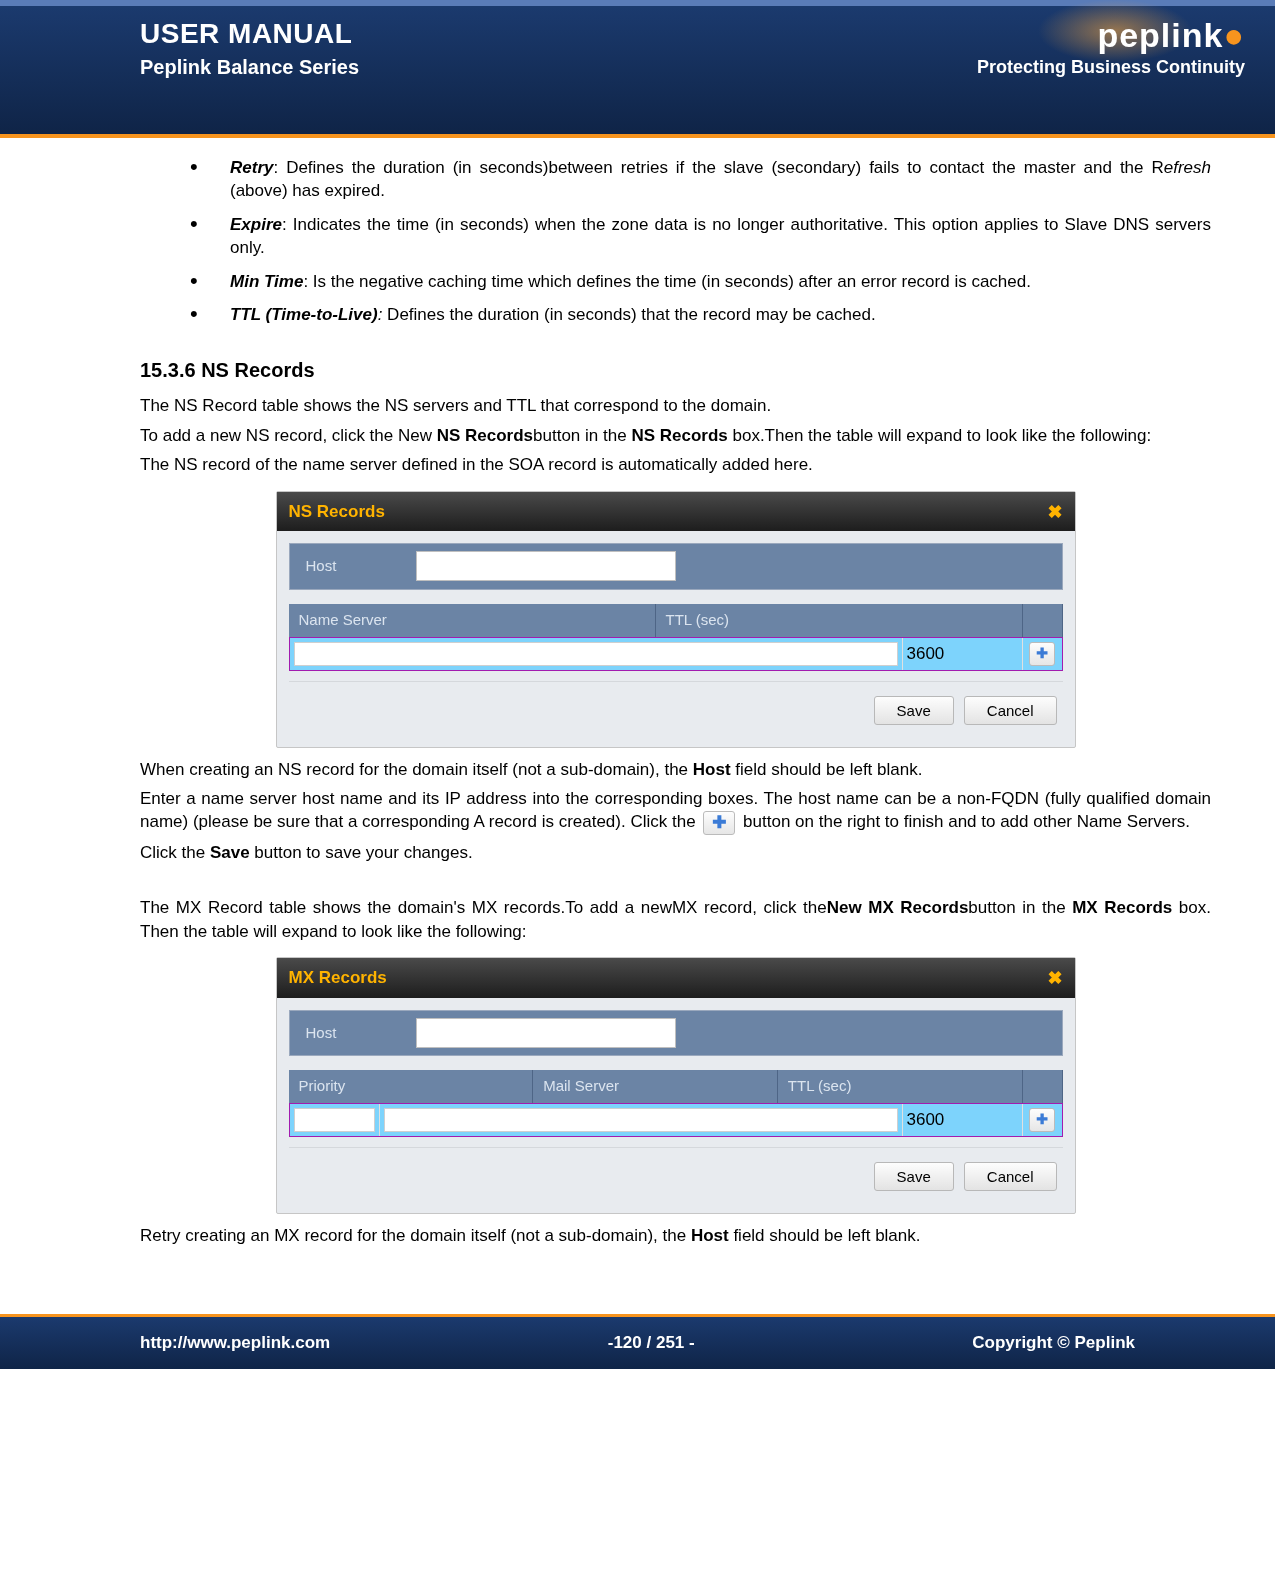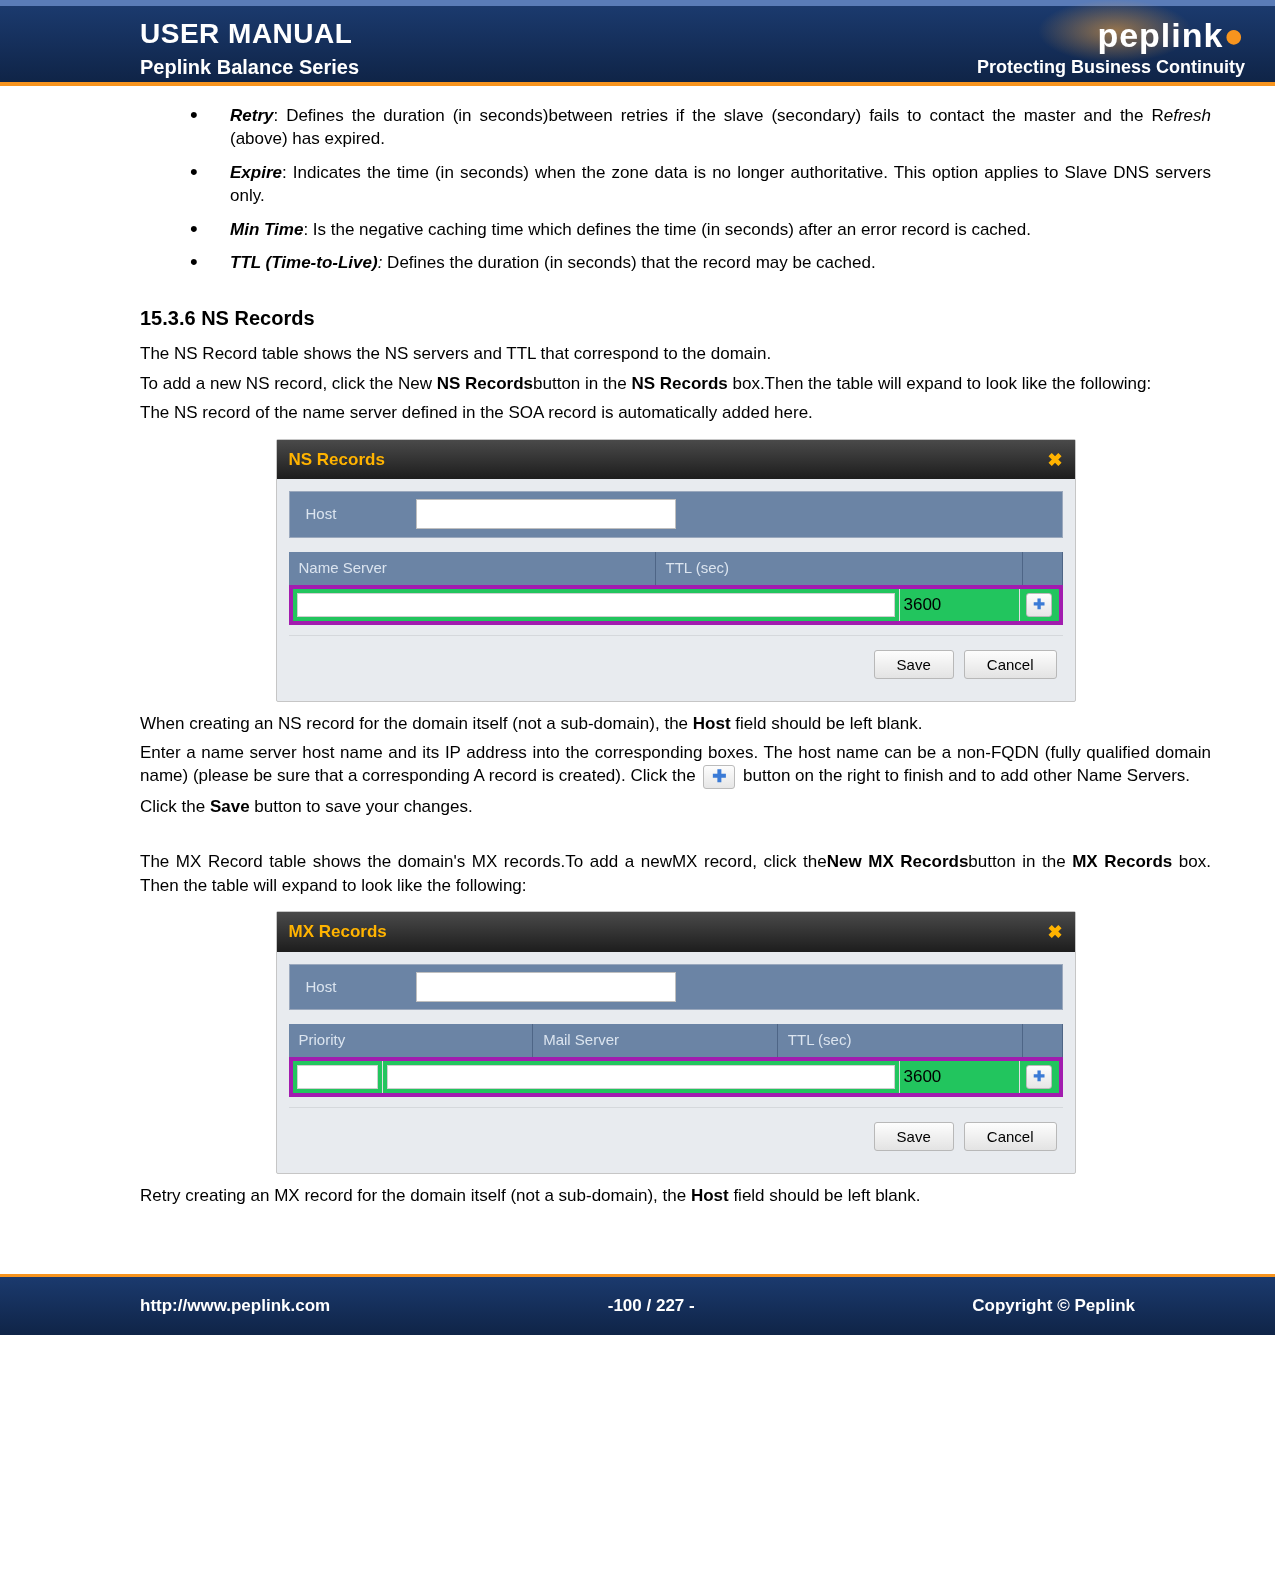--- a/index.html
+++ b/index.html
@@ -1,18 +1,18 @@
 <!DOCTYPE html>
 <html><head>
 <meta charset="utf-8">
 <style>
   *{box-sizing:border-box;margin:0;padding:0}
   body{font-family:Arial,Helvetica,sans-serif;background:#fff;color:#000;width:1275px}
   .page{position:relative;width:1275px;min-height:1570px}
-  .header{background:linear-gradient(180deg,#1b3a6e 0%,#0f2447 100%);height:86px;position:relative;border-top:6px solid #5a7cb8;border-bottom:4px solid #f7941e}
+  .header{background:linear-gradient(180deg,#1b3a6e 0%,#0f2447 100%);height:138px;position:relative;border-top:6px solid #5a7cb8;border-bottom:4px solid #f7941e}
   .header-left{position:absolute;left:140px;top:12px;color:#fff}
   .header-left h1{font-size:28px;font-weight:bold;letter-spacing:0.5px}
   .header-left h2{font-size:20px;font-weight:bold;margin-top:6px}
   .logo{position:absolute;right:30px;top:10px;text-align:right}
   .logo-glow{position:absolute;right:50px;top:-20px;width:220px;height:90px;background:radial-gradient(ellipse 110px 45px at center,rgba(255,170,60,0.55)0%,rgba(255,170,60,0)70%);pointer-events:none}
   .logo-text{font-size:34px;font-weight:bold;color:#fff;letter-spacing:1px}
   .logo-text .dot{color:#f7941e}
   .logo-tag{font-size:18px;color:#fff;font-weight:bold;margin-top:2px}
   .content{padding:18px 64px 30px 140px;font-size:17px;line-height:1.38}
   ul.bullets{list-style:none;margin:0 0 30px 50px}
@@ -23,33 +23,33 @@
   .fig{margin:14px auto 10px auto;width:800px;border:1px solid #c6c6c6;background:#e8ebef;border-radius:2px}
   .fig-title{background:linear-gradient(180deg,#4a4a4a 0%,#1d1d1d 100%);color:#ffb300;font-weight:bold;padding:8px 12px;position:relative}
   .fig-close{position:absolute;right:12px;top:8px;color:#ffb300;font-weight:bold;font-size:18px}
   .fig-body{padding:12px}
   .lbl{background:#6b84a5;color:#dbe4ef;font-size:15px;display:flex;align-items:center;padding:6px 10px;border-right:1px solid #4e6586}
   .inp{background:#fff;border:1px solid #bfbfbf;height:30px;flex:1}
   .row-host-wrap{background:#6b84a5;padding:6px;border:1px solid #9aa8bd}
   .row-ns-head{display:flex}
   .row-ns-head .lbl{flex:1}
   .lbl-ttl{width:120px;flex:none}
-  .row-ns-body{display:flex;background:#22c55e;border:4px solid #a21caf}
+  .row-ns-body{display:flex;background:#7dd3fc;border:1px solid #a21caf}
   .row-ns-body .cell{padding:4px}
   .cell-name{flex:1}
   .cell-ttl{width:120px;flex:none;border-left:1px solid #e0e0e0;display:flex;align-items:center;padding-left:6px}
   .cell-add{width:40px;flex:none;border-left:1px solid #e0e0e0;display:flex;align-items:center;justify-content:center}
   .add-btn{width:26px;height:24px;border:1px solid #bbb;background:linear-gradient(180deg,#fdfdfd,#e6e6e6);border-radius:3px;display:flex;align-items:center;justify-content:center;color:#3b7bd6;font-weight:bold;font-size:14px}
   .btnrow{display:flex;justify-content:flex-end;gap:10px;padding:14px 6px 10px 6px;border-top:1px solid #d5d8dc;margin-top:10px}
   .btn{border:1px solid #b8b8b8;background:linear-gradient(180deg,#fdfdfd,#e3e3e3);border-radius:3px;padding:5px 22px;font-size:15px}
   .plus-inline{display:inline-flex;align-items:center;justify-content:center;width:32px;height:24px;border:1px solid #bbb;background:linear-gradient(180deg,#fdfdfd,#e6e6e6);border-radius:3px;color:#3b7bd6;font-weight:bold;vertical-align:middle;margin:0 3px}
   .lbl-priority{width:90px;flex:none}
   .cell-priority{width:90px;flex:none;border-right:1px solid #e0e0e0}
   .footer-rule{height:3px;background:#f7941e;margin-top:30px}
-  .footer-bar{background:linear-gradient(180deg,#1b3a6e,#0f2447);height:58px;display:flex;align-items:center;justify-content:space-between;padding:0 140px;color:#fff;font-weight:bold;font-size:17px}
+  .footer-bar{background:linear-gradient(180deg,#1b3a6e,#0f2447);height:52px;display:flex;align-items:center;justify-content:space-between;padding:0 140px;color:#fff;font-weight:bold;font-size:17px}
   b{font-weight:bold}
   i{font-style:italic}
 </style>
 </head>
 <body>
 <div class="page">
 
 <div class="header">
   <div class="header-left">
     <h1>USER MANUAL</h1>
@@ -166,17 +166,17 @@
 
   <p class="para">
     <span>Retry creating an MX record for the domain itself (not a sub-domain), the </span><b>Host</b><span> field should be left blank.</span>
   </p>
 
 </div>
 
 <div class="footer-rule"></div>
 <div class="footer-bar">
   <span>http://www.peplink.com</span>
-  <span>-100 / 227 -</span>
+  <span>-120 / 251 -</span>
   <span>Copyright ©  Peplink</span>
 </div>
 
 </div>
 
 </body></html>

